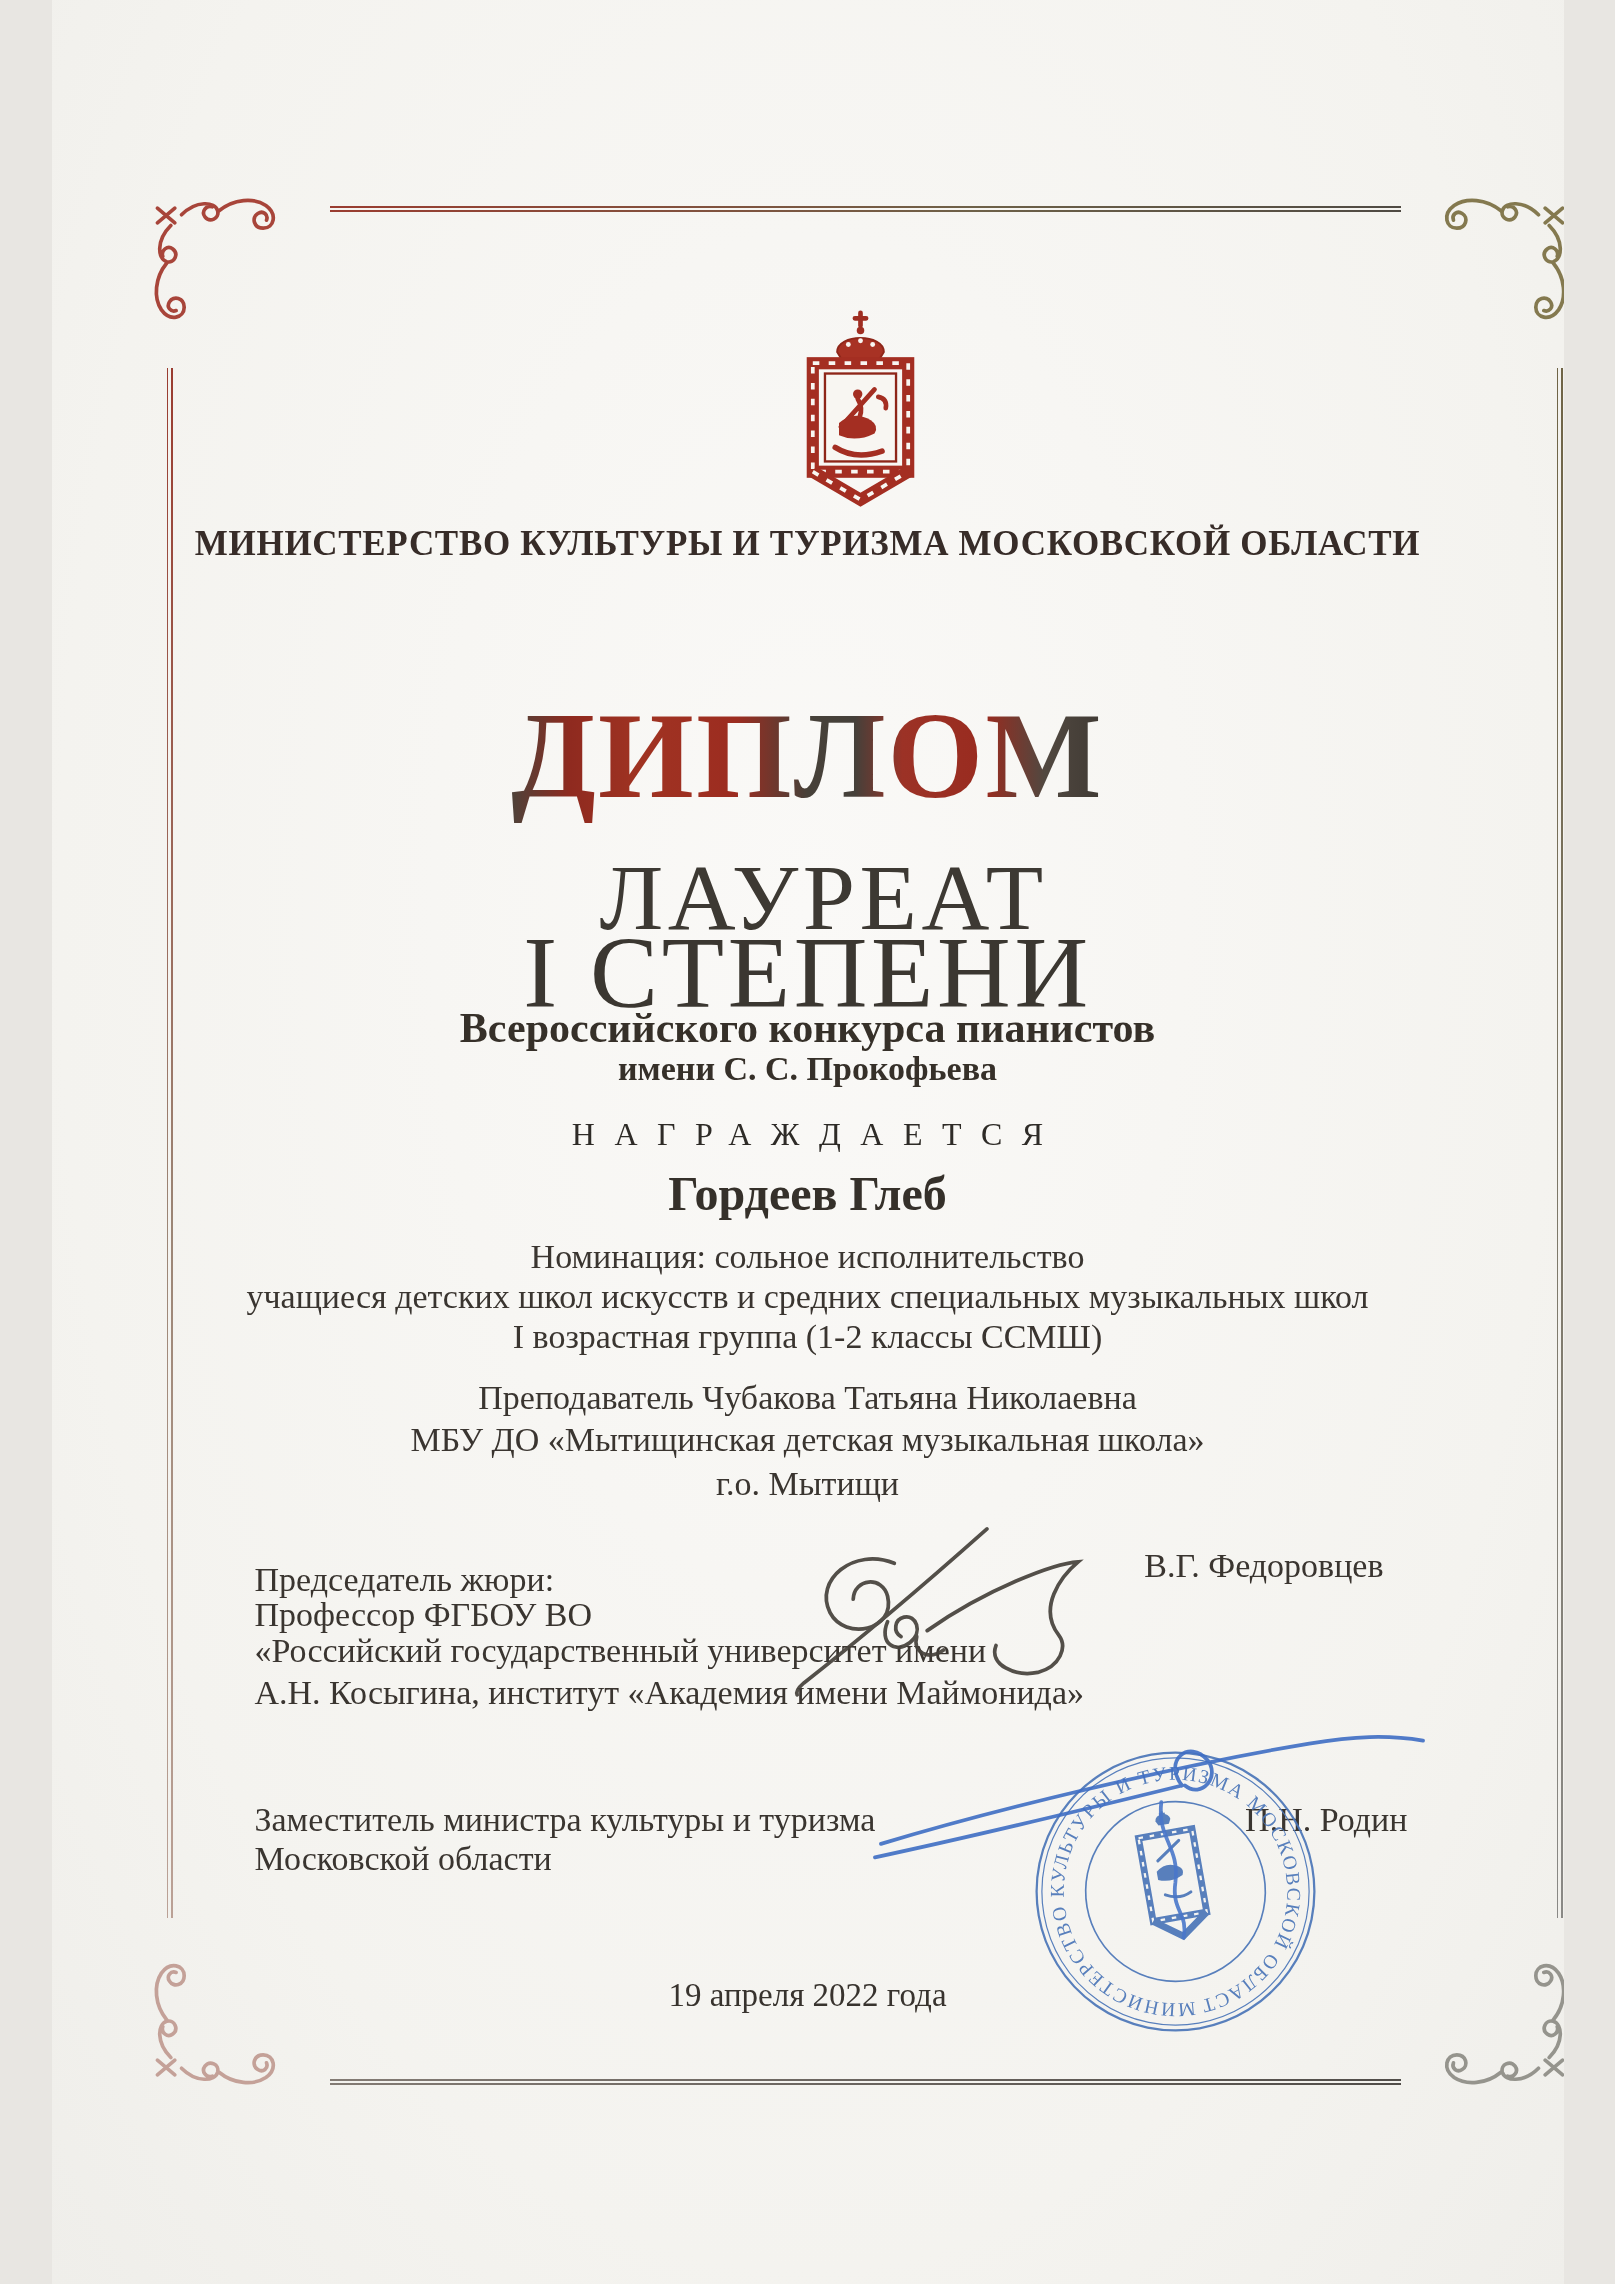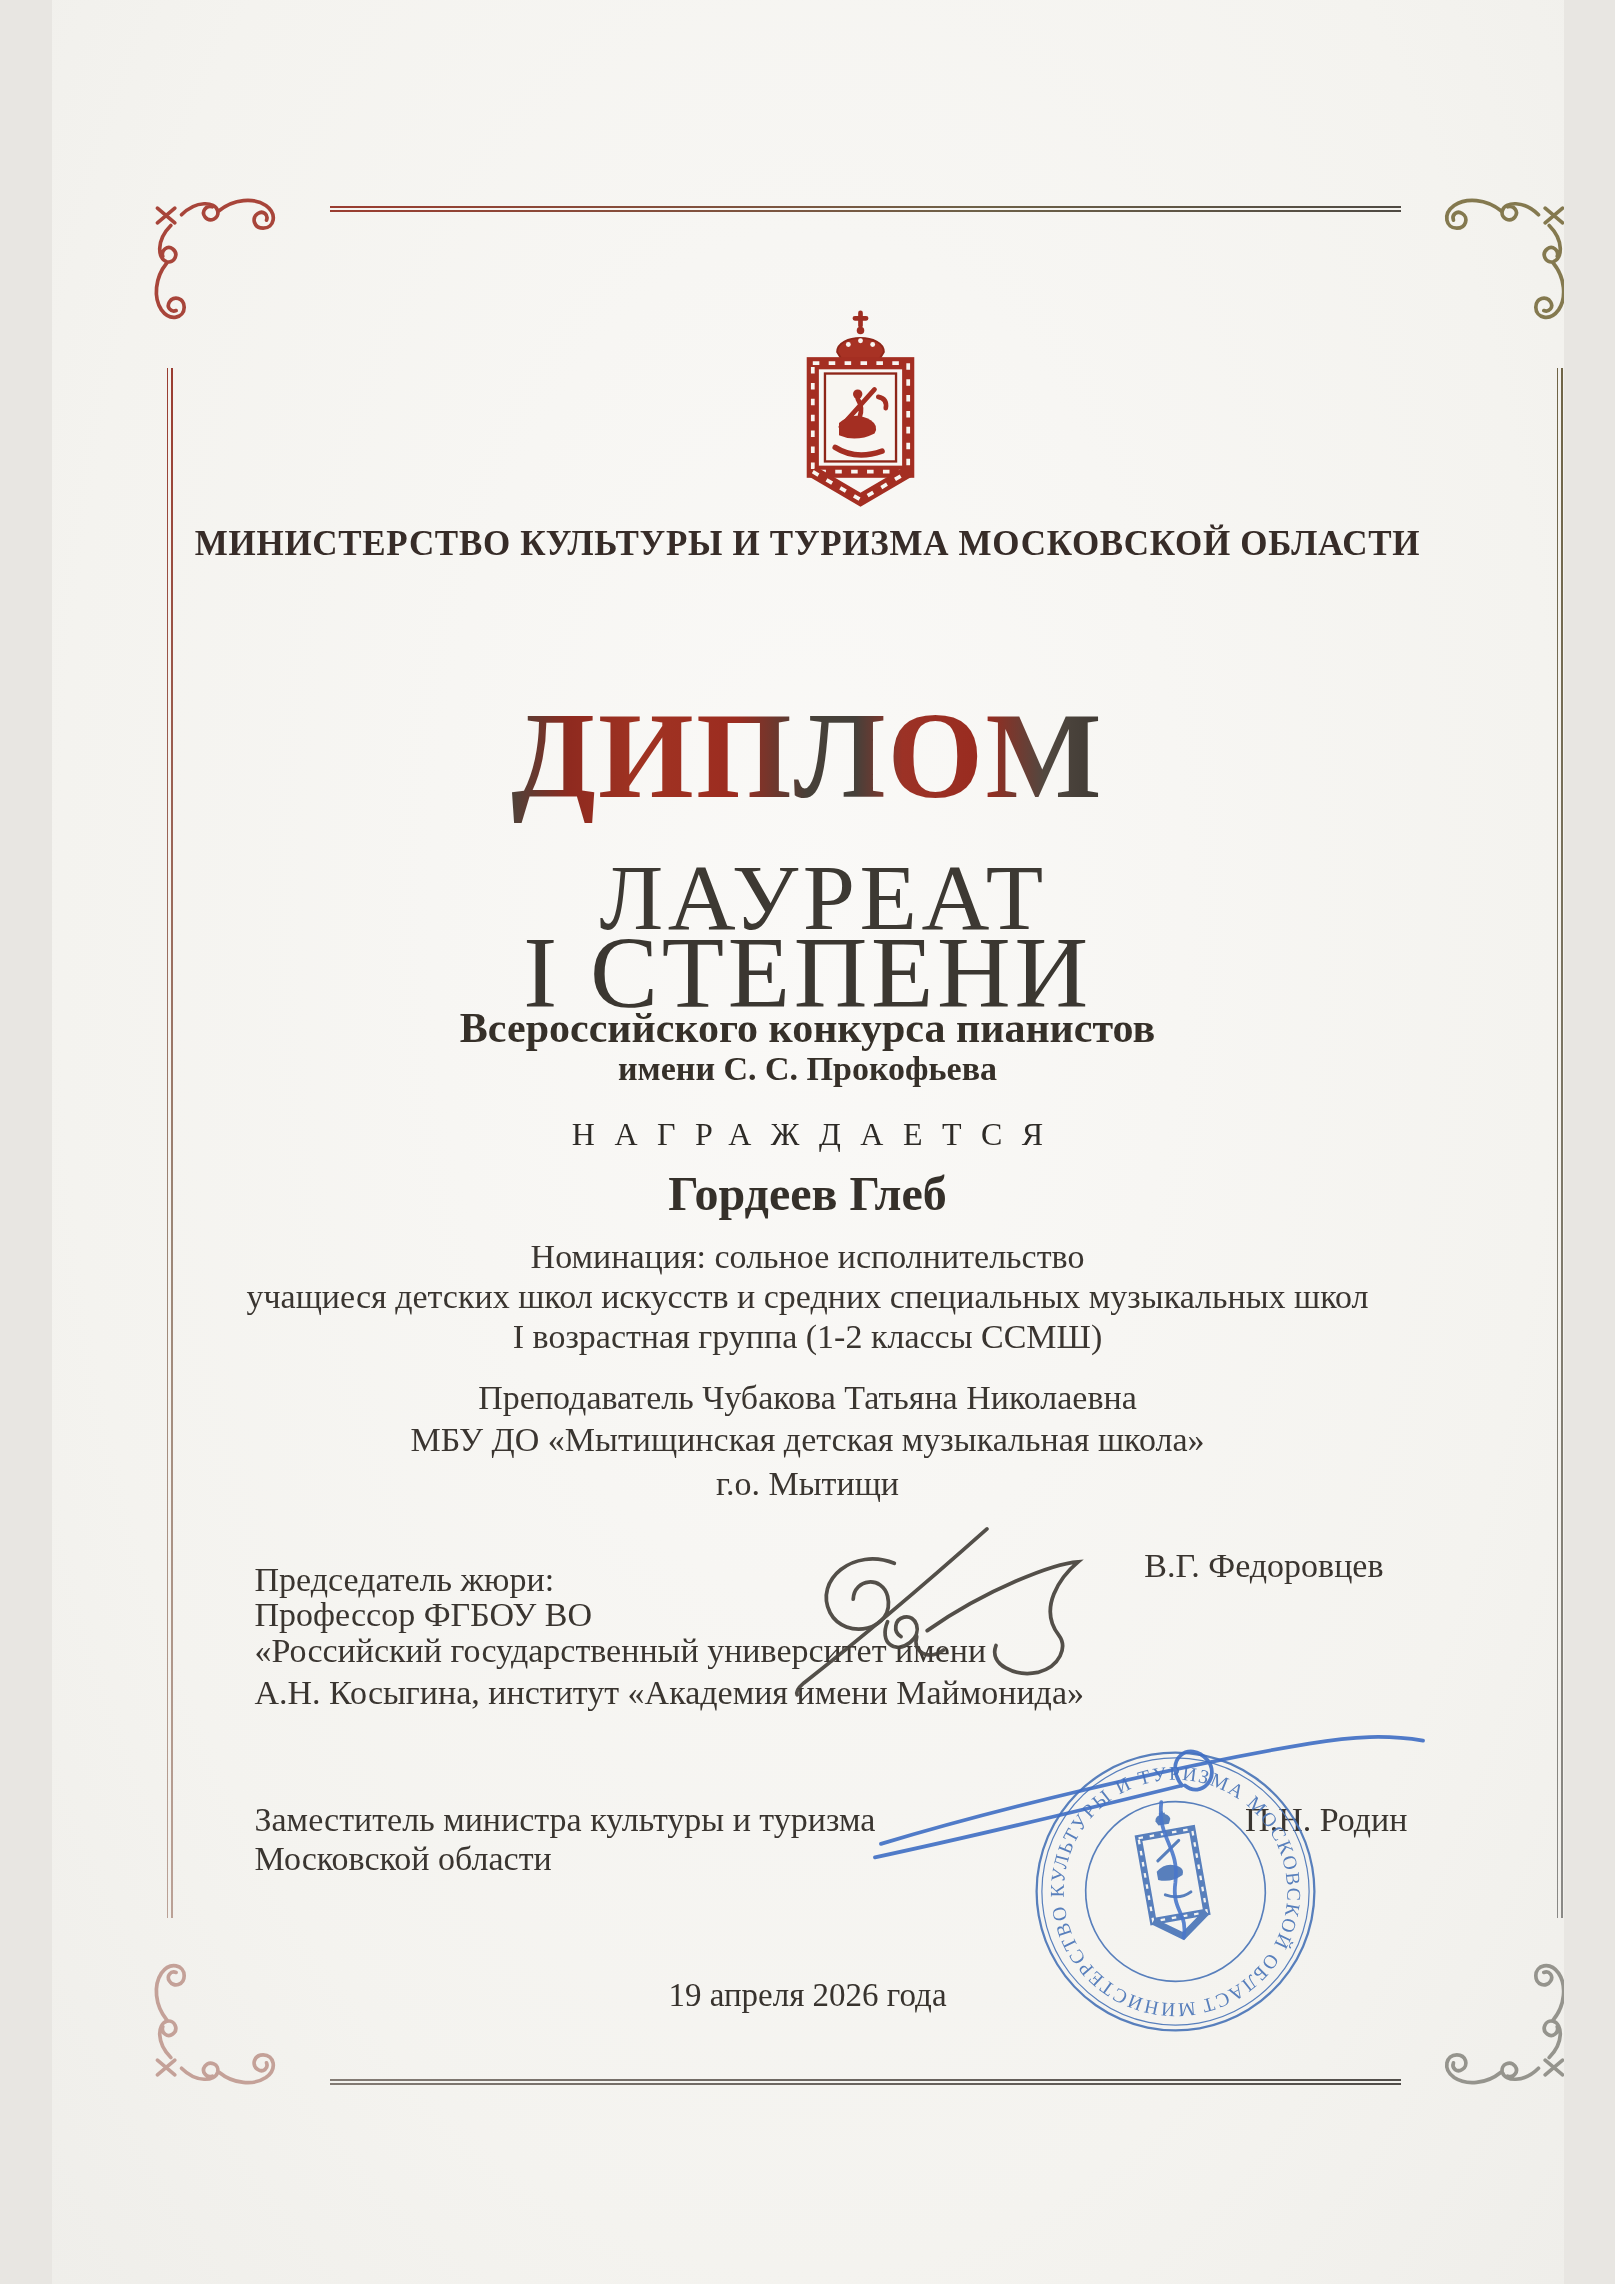--- a/index.html
+++ b/index.html
@@ -183,16 +183,16 @@
   </svg>
 
   <svg class="abs" id="pen-sig" viewBox="0 0 780 240">
     <g fill="none" stroke="#3f6ec4" stroke-width="5" stroke-linecap="round">
       <path d="M28,196 C180,150 420,92 600,62 C660,52 704,50 752,58"></path>
       <path d="M20,214 C150,186 300,150 430,118"></path>
       <path d="M430,118 c-26,-34 10,-62 34,-34 c18,22 -8,52 -30,34"></path>
     </g>
   </svg>
 
-  <div class="abs ctr fdate">19 апреля 2026 года</div>
+  <div class="abs ctr fdate">19 апреля 2022 года</div>
 
 </div>
 
 
 </body></html>

